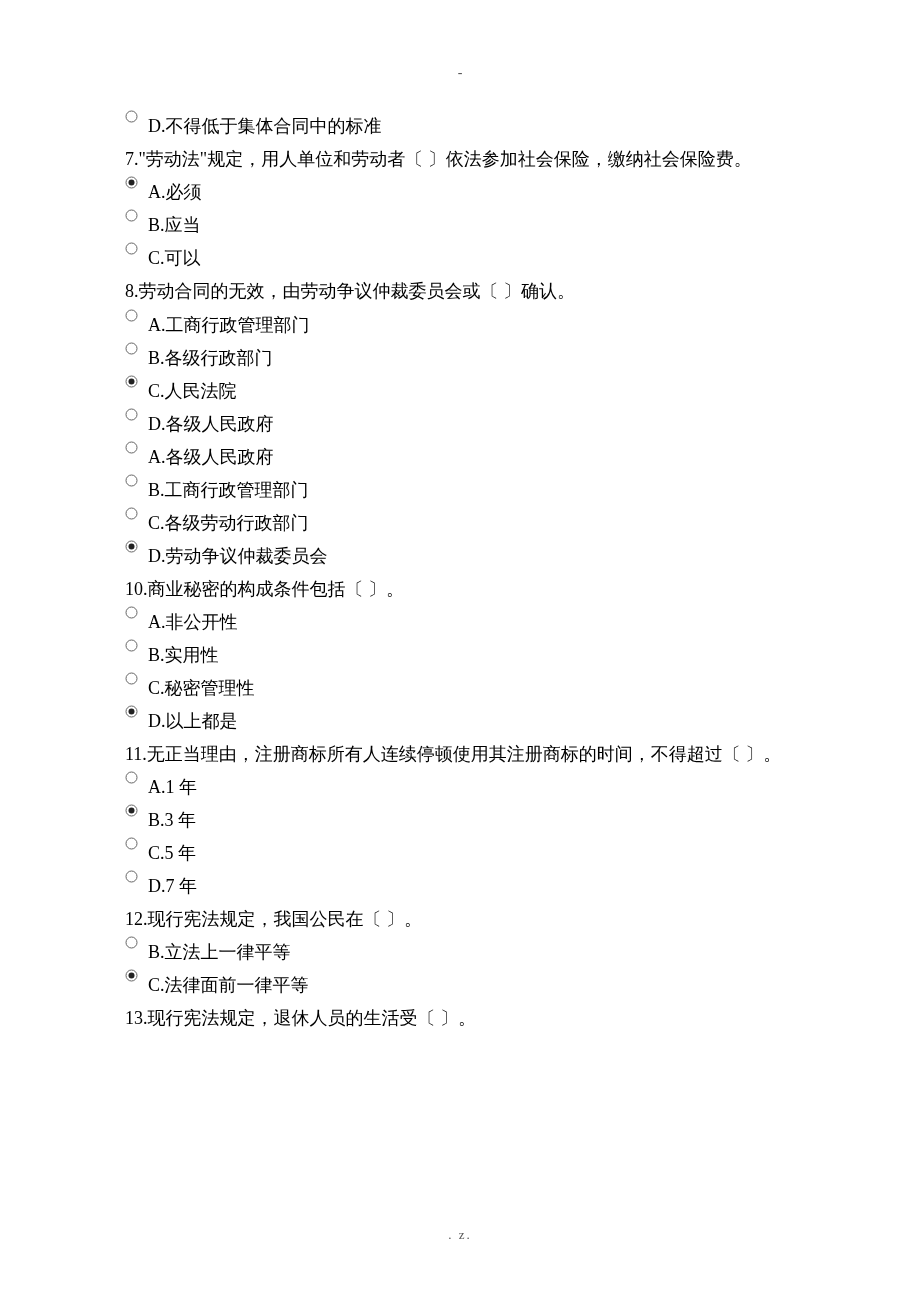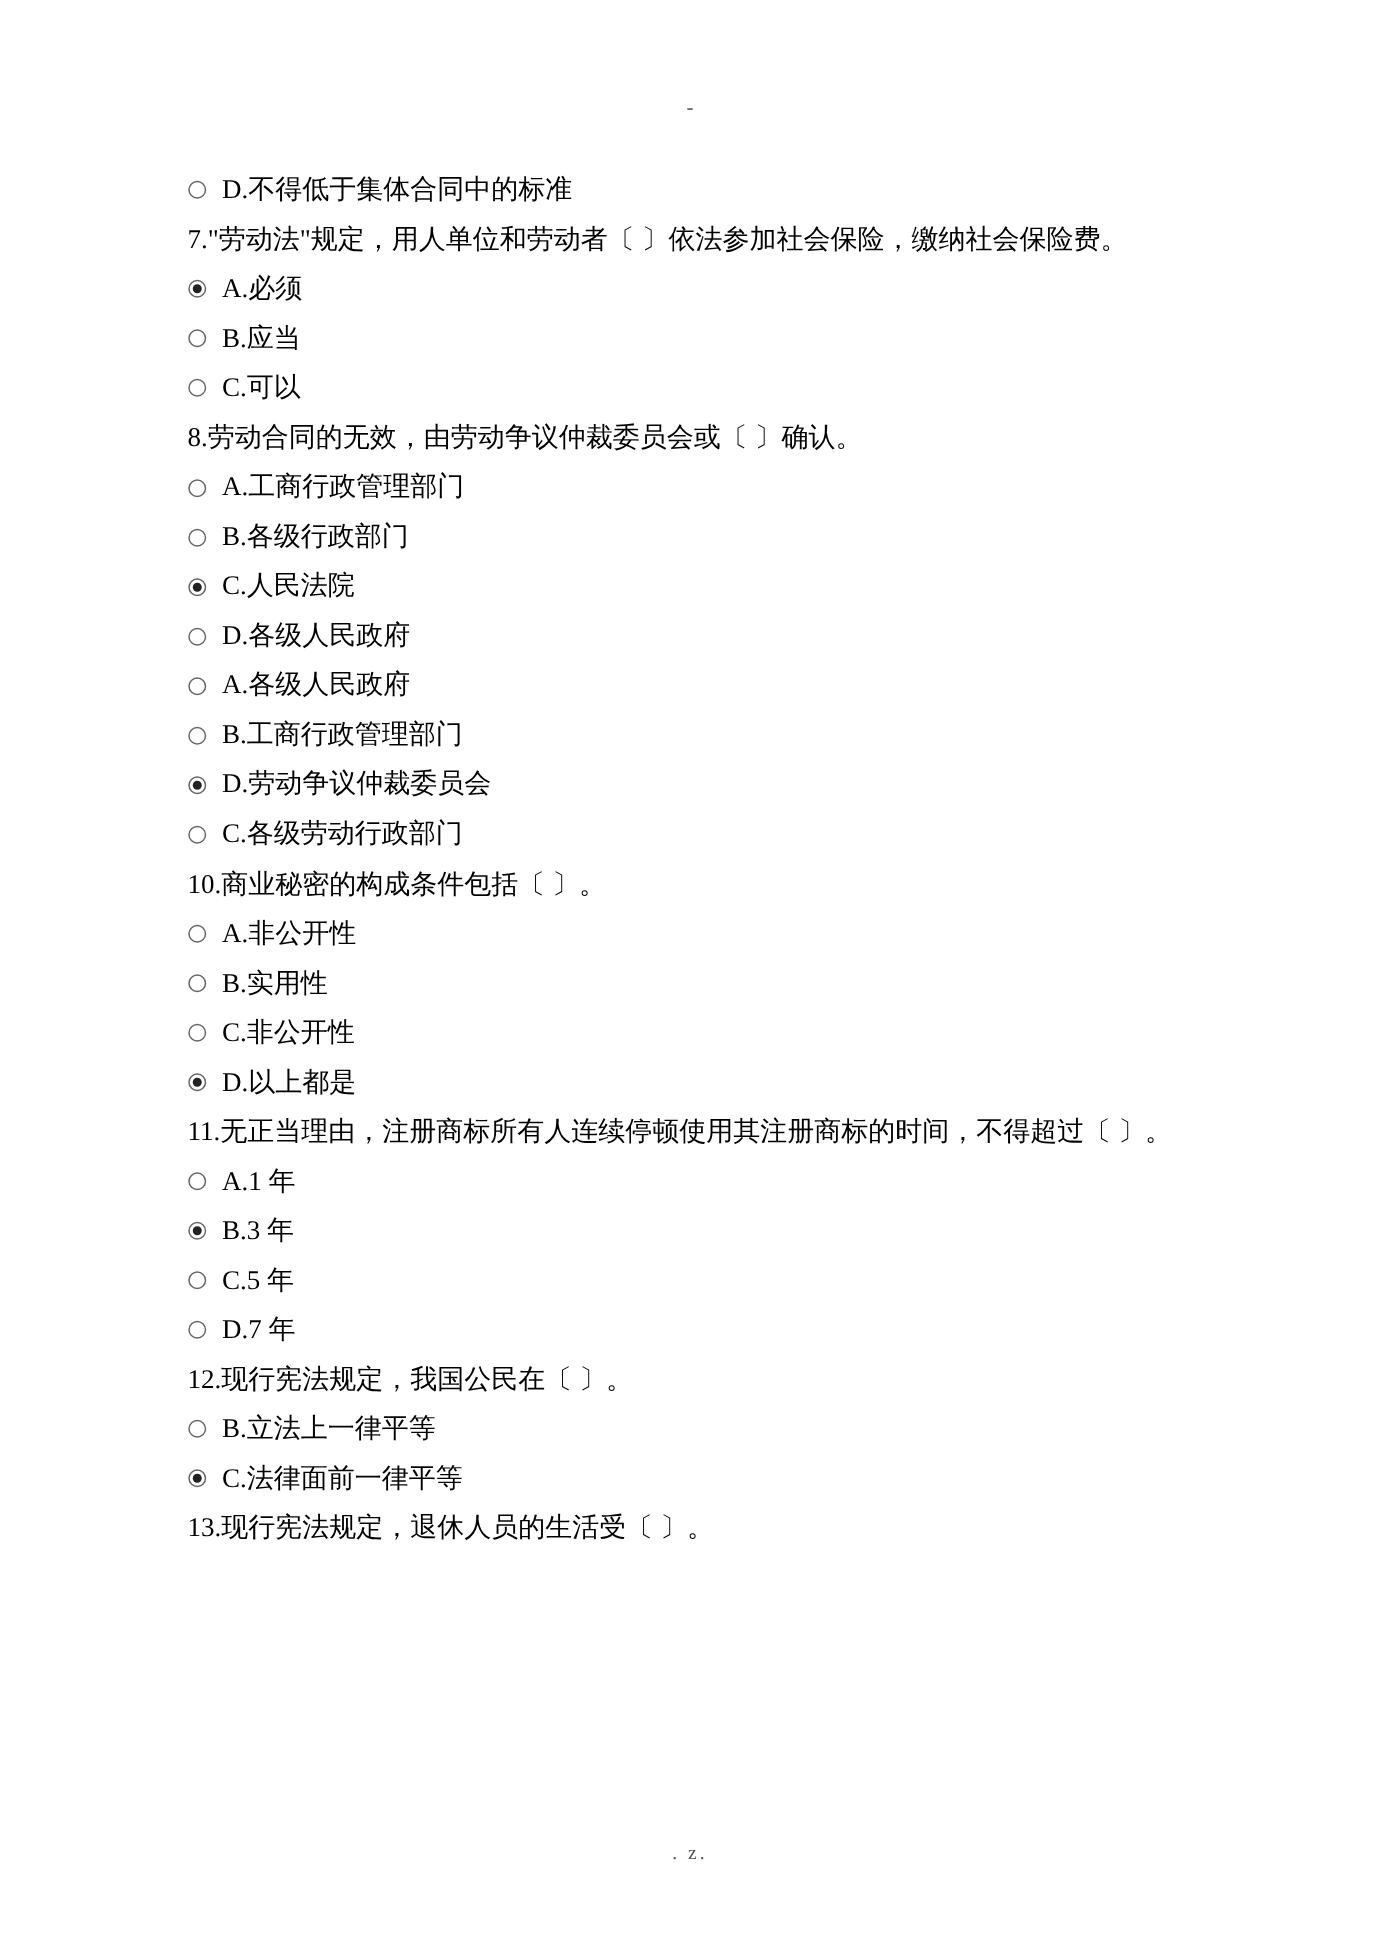--- a/index.html
+++ b/index.html
@@ -36,21 +36,21 @@
     text-align: center;
     font-size: 13px;
     color: #555;
     letter-spacing: 2px;
   }
   .question {
     margin: 0;
   }
   .option-row {
     display: flex;
-    align-items: center;
+    align-items: flex-start;
     margin: 0;
     height: 33px;
   }
   .radio {
     width: 13px;
     height: 13px;
     display: inline-block;
     margin-right: 10px;
     position: relative;
     flex-shrink: 0;
@@ -151,33 +151,33 @@
           <svg viewBox="0 0 13 13">
             <circle cx="6.5" cy="6.5" r="5.5" fill="#fff" stroke="#666" stroke-width="1"></circle>
           </svg>
         </span>
         <span class="opt-text">B.工商行政管理部门</span>
       </div>
       <div class="option-row">
         <span class="radio">
           <svg viewBox="0 0 13 13">
             <circle cx="6.5" cy="6.5" r="5.5" fill="#fff" stroke="#666" stroke-width="1"></circle>
+          </svg>
+        </span>
+        <span class="opt-text">C.各级劳动行政部门</span>
+      </div>
+      <div class="option-row">
+        <span class="radio">
+          <svg viewBox="0 0 13 13">
+            <circle cx="6.5" cy="6.5" r="5.5" fill="#fff" stroke="#666" stroke-width="1"></circle>
             <circle cx="6.5" cy="6.5" r="3" fill="#222"></circle>
           </svg>
         </span>
         <span class="opt-text">D.劳动争议仲裁委员会</span>
       </div>
-      <div class="option-row">
-        <span class="radio">
-          <svg viewBox="0 0 13 13">
-            <circle cx="6.5" cy="6.5" r="5.5" fill="#fff" stroke="#666" stroke-width="1"></circle>
-          </svg>
-        </span>
-        <span class="opt-text">C.各级劳动行政部门</span>
-      </div>
       <div class="question">10.商业秘密的构成条件包括〔    〕。</div>
       <div class="option-row">
         <span class="radio">
           <svg viewBox="0 0 13 13">
             <circle cx="6.5" cy="6.5" r="5.5" fill="#fff" stroke="#666" stroke-width="1"></circle>
           </svg>
         </span>
         <span class="opt-text">A.非公开性</span>
       </div>
       <div class="option-row">
@@ -187,21 +187,21 @@
           </svg>
         </span>
         <span class="opt-text">B.实用性</span>
       </div>
       <div class="option-row">
         <span class="radio">
           <svg viewBox="0 0 13 13">
             <circle cx="6.5" cy="6.5" r="5.5" fill="#fff" stroke="#666" stroke-width="1"></circle>
           </svg>
         </span>
-        <span class="opt-text">C.非公开性</span>
+        <span class="opt-text">C.秘密管理性</span>
       </div>
       <div class="option-row">
         <span class="radio">
           <svg viewBox="0 0 13 13">
             <circle cx="6.5" cy="6.5" r="5.5" fill="#fff" stroke="#666" stroke-width="1"></circle>
             <circle cx="6.5" cy="6.5" r="3" fill="#222"></circle>
           </svg>
         </span>
         <span class="opt-text">D.以上都是</span>
       </div>

